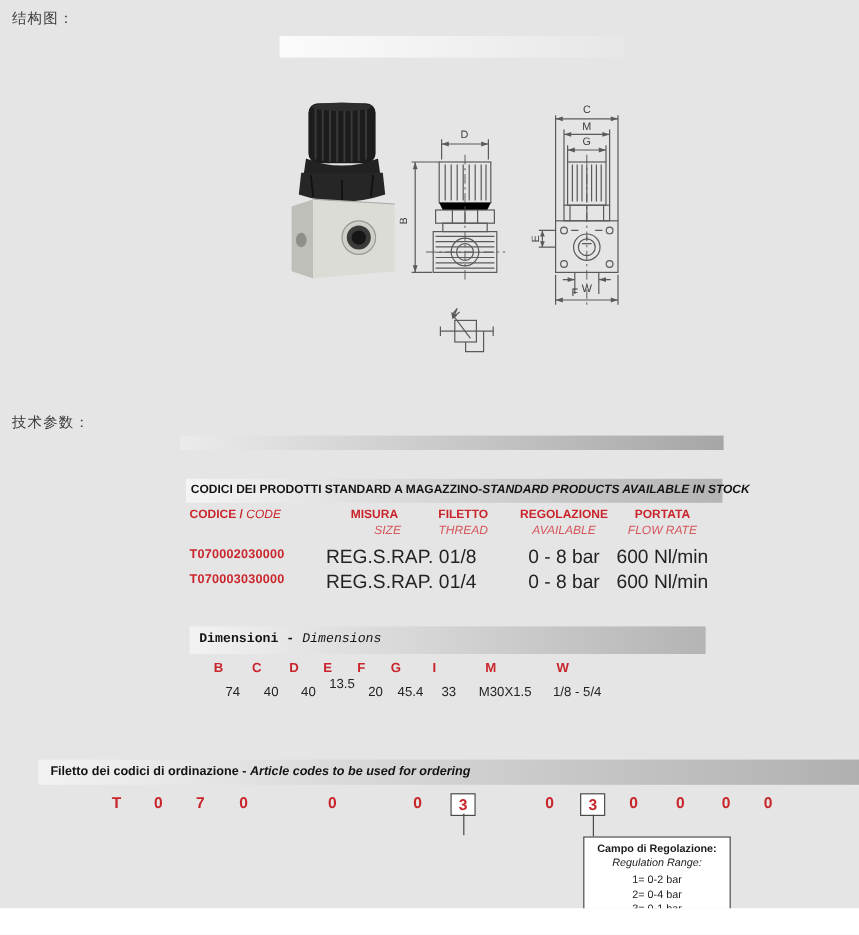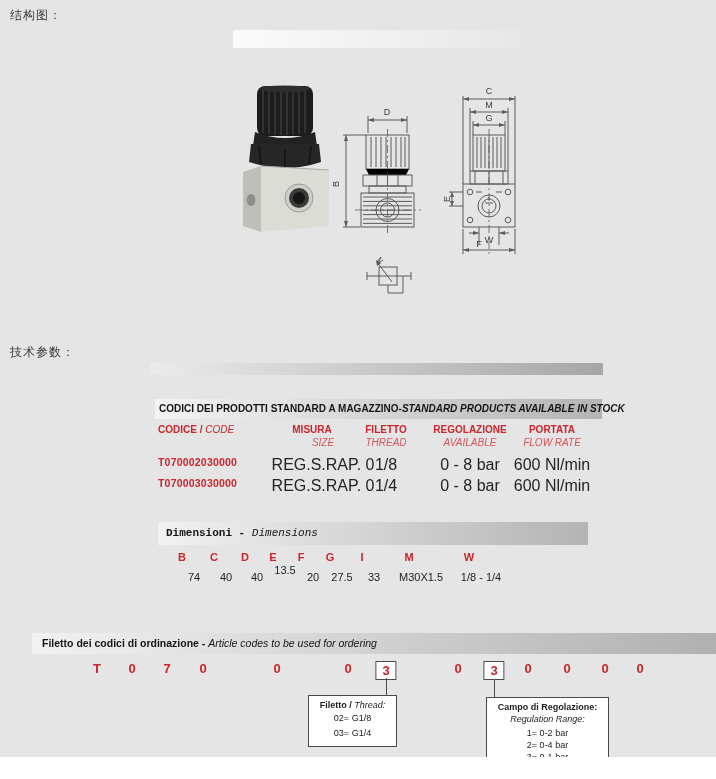--- a/index.html
+++ b/index.html
@@ -287,28 +287,28 @@
     <span class="abs dim-l cx" style="left:409px;top:551px">M</span>
     <span class="abs dim-l cx" style="left:469px;top:551px">W</span>
   </div>
 
   <div>
     <span class="abs dim-v cx" style="left:182px;top:571px">74</span>
     <span class="abs dim-v cx" style="left:214px;top:571px">40</span>
     <span class="abs dim-v cx" style="left:245px;top:571px">40</span>
     <span class="abs dim-v cx" style="left:273px;top:564px">13.5</span>
     <span class="abs dim-v cx" style="left:301px;top:571px">20</span>
-    <span class="abs dim-v cx" style="left:330px;top:571px">27.5</span>
+    <span class="abs dim-v cx" style="left:330px;top:571px">45.4</span>
     <span class="abs dim-v cx" style="left:362px;top:571px">33</span>
     <span class="abs dim-v cx" style="left:409px;top:571px">M30X1.5</span>
-    <span class="abs dim-v cx" style="left:469px;top:571px">1/8 - 1/4</span>
+    <span class="abs dim-v cx" style="left:469px;top:571px">1/8 - 5/4</span>
   </div>
 
   <div class="band band-tab">
-    <div class="ttl"><b>Filetto dei codici di ordinazione - </b><i style="font-weight:normal">Article codes to be used for ordering</i></div>
+    <div class="ttl"><b>Filetto dei codici di ordinazione - </b><i style="font-weight:bold">Article codes to be used for ordering</i></div>
   </div>
 
   <div>
     <span class="cc" style="left:97px">T</span>
     <span class="cc" style="left:132px">0</span>
     <span class="cc" style="left:167px">7</span>
     <span class="cc" style="left:203px">0</span>
     <span class="cc" style="left:277px">0</span>
     <span class="cc" style="left:348px">0</span>
     <span class="cc boxed" style="left:386px">3</span>
@@ -316,25 +316,20 @@
     <span class="cc boxed" style="left:494px">3</span>
     <span class="cc" style="left:528px">0</span>
     <span class="cc" style="left:567px">0</span>
     <span class="cc" style="left:605px">0</span>
     <span class="cc" style="left:640px">0</span>
   </div>
 
   <div class="vline" id="vline-thread"></div>
   <div class="vline" id="vline-reg"></div>
 
-  <div class="callout" id="callout-thread">
-    <div class="t1"><b>Filetto / </b><i>Thread:</i></div>
-    <div class="opt">02= G1/8</div>
-    <div class="opt">03= G1/4</div>
-  </div>
 
   <div class="callout" id="callout-reg">
     <div class="t1"><b>Campo di Regolazione:</b></div>
     <div class="t1"><i>Regulation Range:</i></div>
     <div style="height:3px"></div>
     <div class="opt">1= 0-2 bar</div>
     <div class="opt">2= 0-4 bar</div>
     <div class="opt">3= 0-1 bar</div>
     <div class="opt">4= 0-12 bar</div>
   </div>

